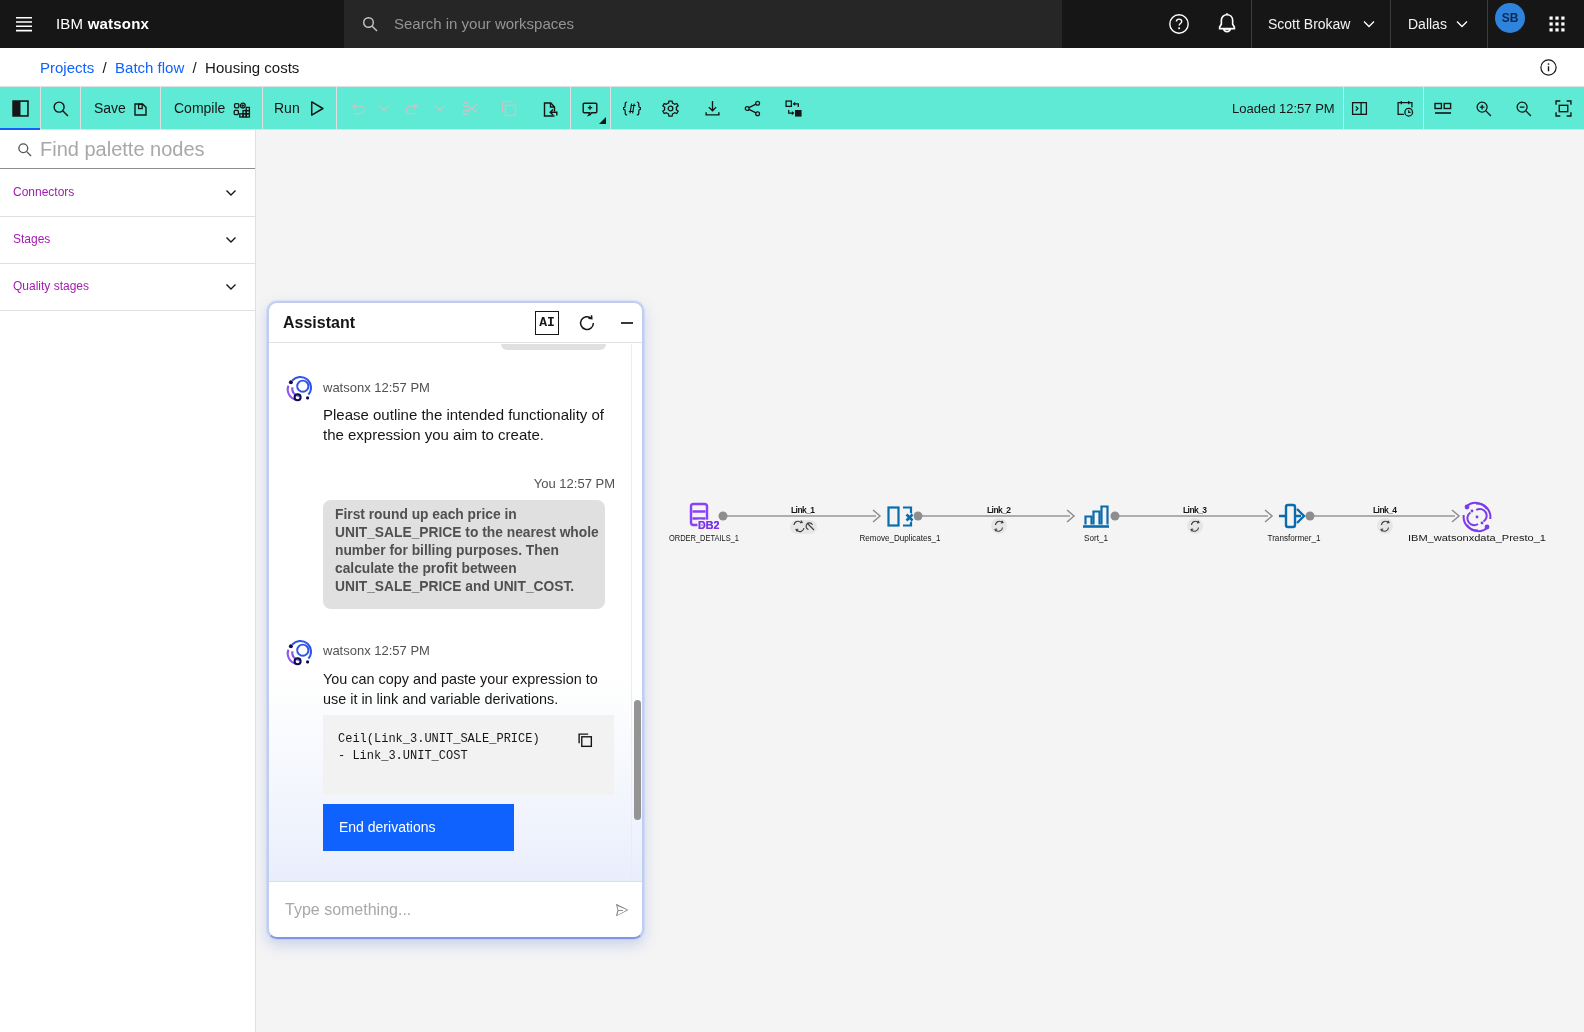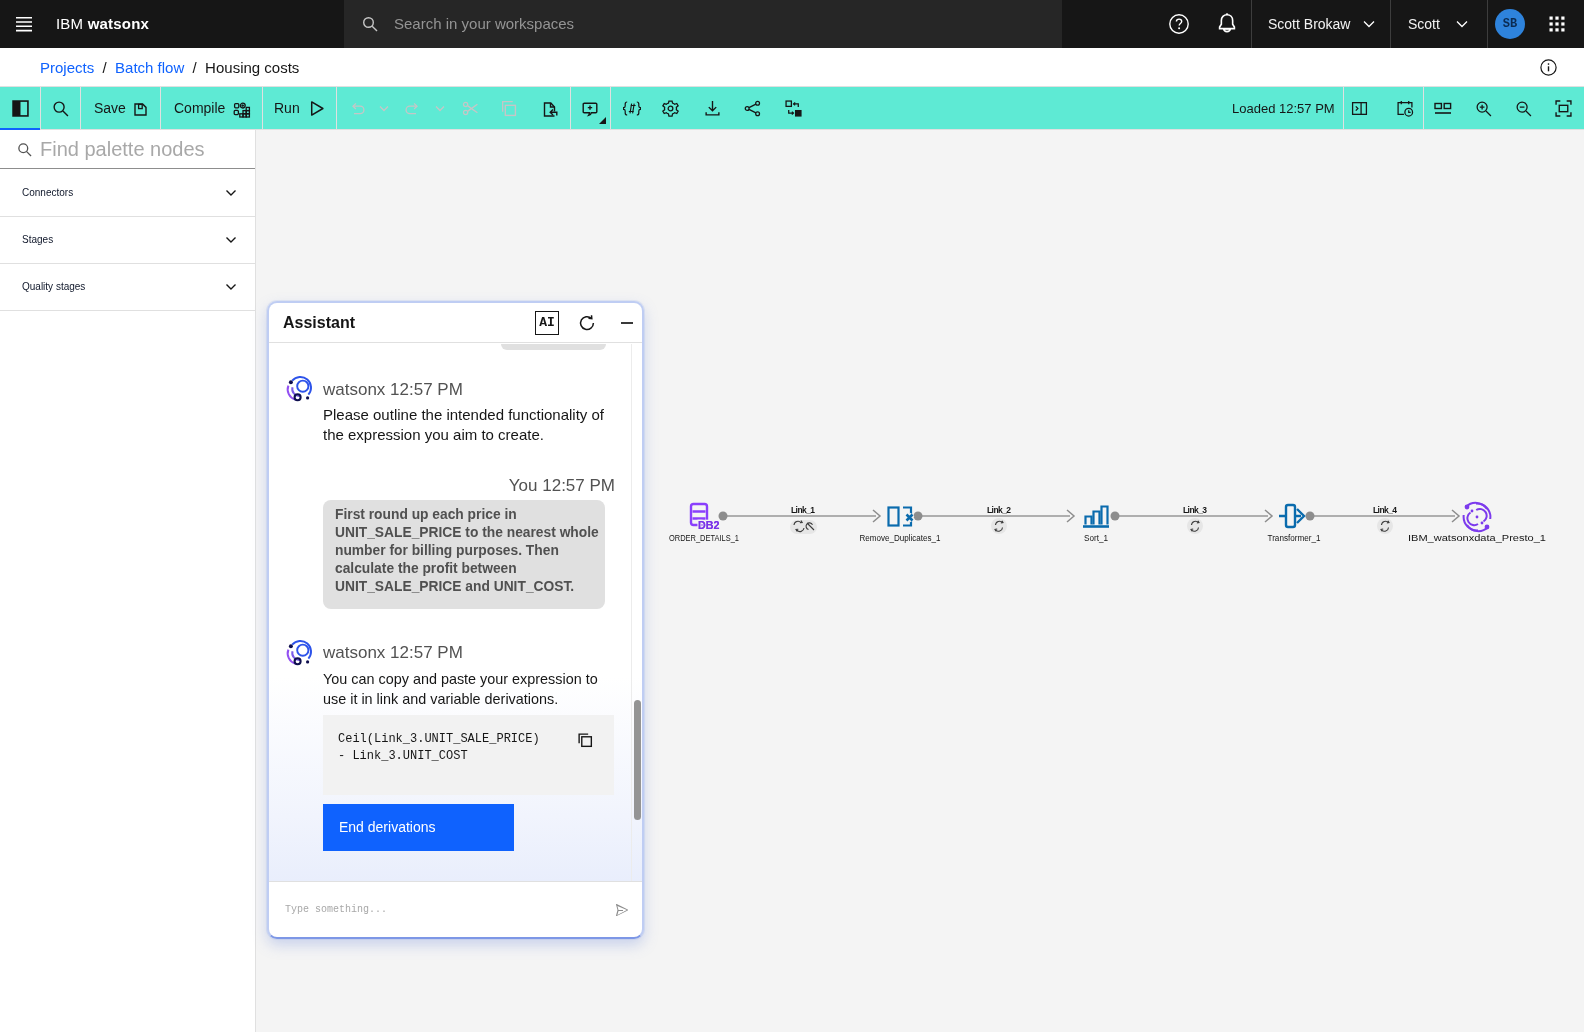--- a/index.html
+++ b/index.html
@@ -29,37 +29,37 @@
   .tsep { position:absolute; top:0; width:1px; height:43px; background:#e0e0e0; }
   .tbtxt { position:absolute; top:0; line-height:43px; font-size:14px; color:#161616; }
   #tbar svg { position:absolute; }
 
   
   #side { position:absolute; left:0; top:130px; width:256px; height:902px; background:#fff;
     border-right:1px solid #e0e0e0; }
   #psearch { position:absolute; left:0; top:0; width:255px; height:39px; border-bottom:1px solid #8d8d8d; }
   #psearch span { position:absolute; left:40px; top:0; line-height:39px; color:#a8a8a8; font-size:20px; }
   .acc { position:absolute; left:0; width:255px; height:47px; border-bottom:1px solid #e0e0e0; }
-  .acc span { position:absolute; left:22px; top:0; line-height:45px; font-size:10px; color:#0f172a; }
+  .acc span { position:absolute; left:13px; top:0; line-height:45px; font-size:12px; color:#a21caf; }
   .acc svg { position:absolute; right:18px; top:17px; }
 
   
   #canvas { position:absolute; left:256px; top:130px; width:1328px; height:902px; background:#f4f4f4; }
 
   
   #chat { position:absolute; left:267px; top:301px; width:377px; height:638px; background:#fff;
     border:2px solid #bfcdf3; border-bottom-color:#7d97e6; border-radius:10px;
     box-shadow:0 6px 14px rgba(120,145,220,.35), 0 0 0 1px rgba(170,190,240,.25); }
   #chathdr { position:absolute; left:0; top:0; right:0; height:40px; border-bottom:1px solid #e0e0e0; }
   #chathdr .ttl { position:absolute; left:14px; top:0; line-height:40px; font-size:16px; font-weight:700; color:#161616; }
   #chatbody { position:absolute; left:0; top:41px; right:0; height:537px; overflow:hidden;
     background:linear-gradient(180deg,#ffffff 0%,#ffffff 62%,#f1f4fd 88%,#e9eefc 100%); }
   #chatinput { position:absolute; left:0; right:0; bottom:0; height:56px; border-top:1px solid #e0e0e0; }
-  #chatinput span { position:absolute; left:16px; top:0; line-height:55px; font-size:10px; color:#a8a8a8;font-family:Liberation Mono, monospace; }
-  .cname { position:absolute; font-size:17px; color:#525252; }
+  #chatinput span { position:absolute; left:16px; top:0; line-height:55px; font-size:16px; color:#a8a8a8; }
+  .cname { position:absolute; font-size:13px; color:#525252; }
   .cmsg  { position:absolute; font-size:15px; color:#161616; line-height:20px; }
   .ubub  { position:absolute; left:54px; width:282px; background:#e0e0e0; border-radius:8px;
     font-size:13.8px; line-height:18px; color:#505050; padding:6px 12px;font-weight:bold; }
   .code  { position:absolute; left:54px; width:291px; height:80px; background:#f2f2f2;
     font-family:"Liberation Mono", monospace; font-size:12px; line-height:17px; color:#161616; padding:16px 15px; }
   #endbtn { position:absolute; left:54px; width:191px; height:47px; background:#0f62fe; color:#fff;
     font-size:14px; line-height:47px; padding-left:16px; }
   #sbar { position:absolute; width:7px; border-radius:4px; background:#949494; }
 
   
@@ -92,27 +92,27 @@
       <path d="M10 2.2h2v1.5h-2z" fill="#fff"></path>
       <path d="M11 3.4c3.1 0 5.2 2.3 5.2 5.4v3.4l1.6 2.5v1.5H4.2v-1.5l1.6-2.5V8.8c0-3.1 2.1-5.4 5.2-5.4z" fill="none" stroke="#fff" stroke-width="1.5"></path>
       <path d="M7.9 16.4a3.15 3.15 0 0 0 6.2 0z" fill="none" stroke="#fff" stroke-width="1.5"></path>
     </svg>
     <div class="hsep" style="left:1251px"></div>
     <div class="hdrtxt" style="left:1268px">Scott Brokaw</div>
     <svg class="abs" style="left:1363px;top:19px" width="12" height="10" viewBox="0 0 12 10">
       <path d="M1 2.5l5 5 5-5" fill="none" stroke="#fff" stroke-width="1.3"></path>
     </svg>
     <div class="hsep" style="left:1390px"></div>
-    <div class="hdrtxt" style="left:1408px">Scott</div>
+    <div class="hdrtxt" style="left:1408px">Dallas</div>
     <svg class="abs" style="left:1456px;top:19px" width="12" height="10" viewBox="0 0 12 10">
       <path d="M1 2.5l5 5 5-5" fill="none" stroke="#fff" stroke-width="1.3"></path>
     </svg>
     <div class="hsep" style="left:1487px"></div>
-    <div class="abs" style="left:1495px;top:9px;width:30px;height:30px;border-radius:50%;background:#2e83dc;
-      color:#0b2b52;font-size:12px;font-weight:700;text-align:center;line-height:30px;font-family:Liberation Mono, monospace;">SB</div>
+    <div class="abs" style="left:1495px;top:3px;width:30px;height:30px;border-radius:50%;background:#2e83dc;
+      color:#0b2b52;font-size:12px;font-weight:700;text-align:center;line-height:30px;">SB</div>
     <svg class="abs" style="left:1549px;top:16px" width="16" height="16" viewBox="0 0 16 16">
       <g fill="#fff">
         <rect x="0.5" y="0.5" width="3.2" height="3.2"></rect>
           <rect x="6.4" y="0.5" width="3.2" height="3.2"></rect>
           <rect x="12.3" y="0.5" width="3.2" height="3.2"></rect>
         <rect x="0.5" y="6.4" width="3.2" height="3.2"></rect>
           <rect x="6.4" y="6.4" width="3.2" height="3.2"></rect>
           <rect x="12.3" y="6.4" width="3.2" height="3.2"></rect>
         <rect x="0.5" y="12.3" width="3.2" height="3.2"></rect>
           <rect x="6.4" y="12.3" width="3.2" height="3.2"></rect>

